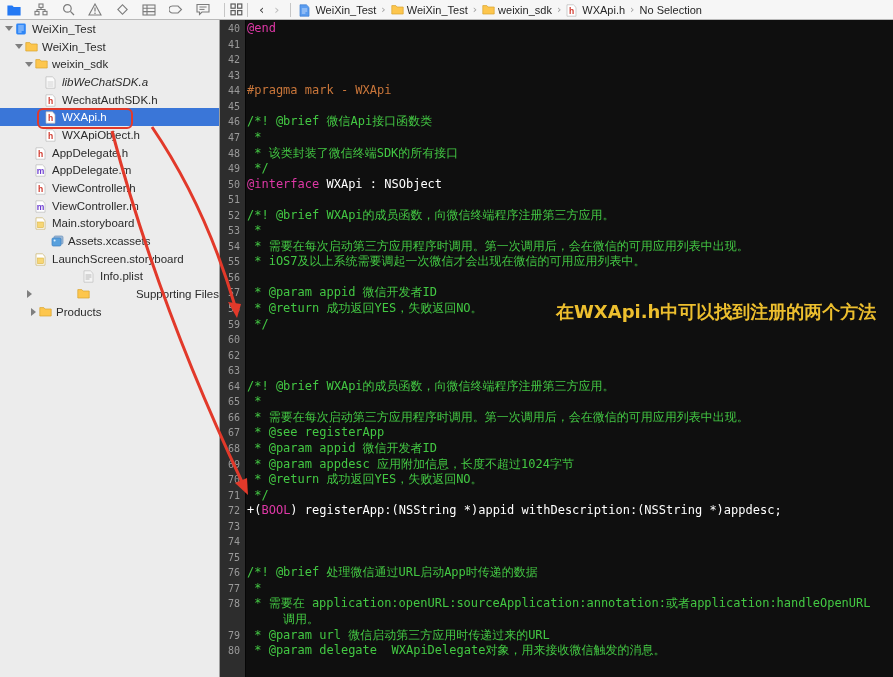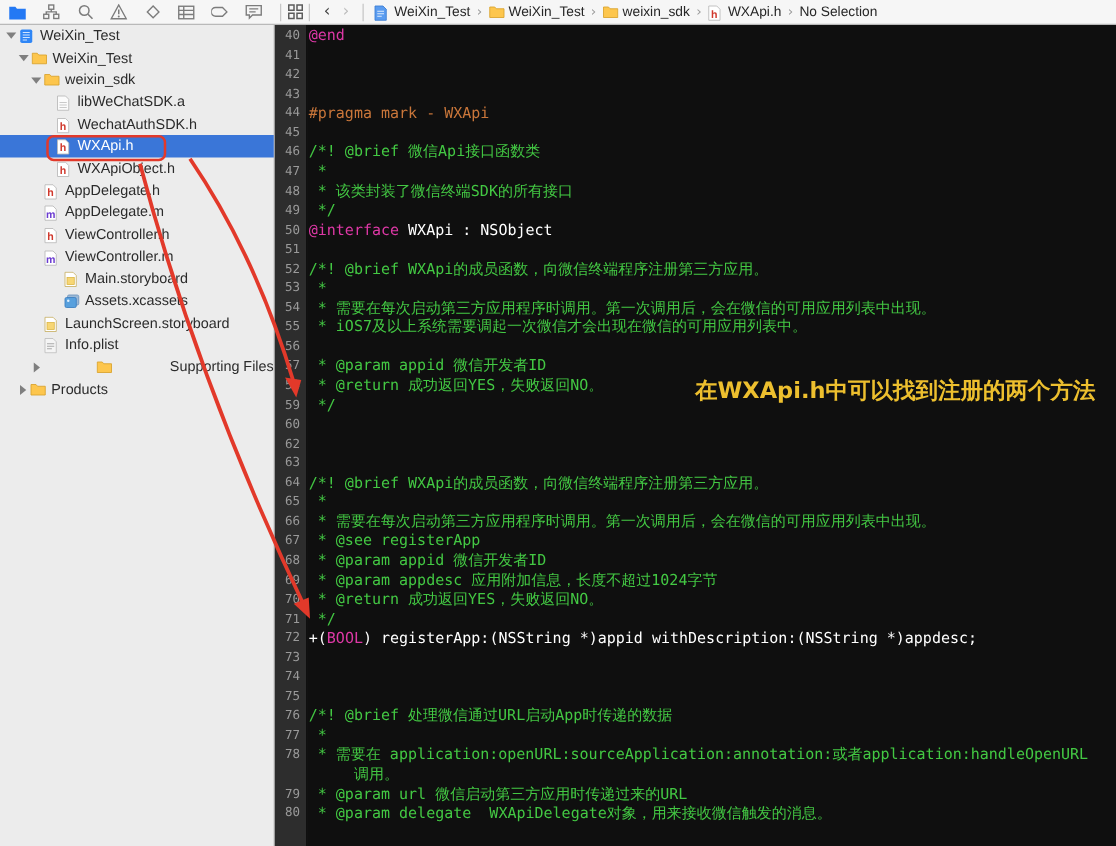--- a/index.html
+++ b/index.html
@@ -204,21 +204,21 @@
         <span class="disc">
           <span class="tri-down"></span>
         </span>
         <span class="ticon">
           <svg width="13" height="11" viewBox="0 0 13 11">
             <path d="M0.8 1.6 h4 l1.2 1.4 h6.2 V10 H0.8 Z" fill="#fdc64d" stroke="#d9a32e" stroke-width="0.7"></path>
           </svg>
         </span>
         <span>weixin_sdk</span>
       </div>
-      <div class="trow" style="padding-left: 34px;">
+      <div class="trow" style="padding-left: 34px; font-style: italic;">
         <span class="disc"></span>
         <span class="ticon">
           <svg width="11" height="13" viewBox="0 0 11 13">
             <path d="M1 0.8 H7.4 L10 3.4 V12.2 H1 Z" fill="#fbfbfb" stroke="#b9b9b9" stroke-width="0.7"></path>
             <path d="M2.6 6 H8.4 M2.6 8 H8.4 M2.6 10 H8.4" stroke="#c9c9c9" stroke-width="0.8"></path>
           </svg>
         </span>
         <span>libWeChatSDK.a</span>
       </div>
       <div class="trow" style="padding-left: 34px;">
@@ -284,21 +284,21 @@
       <div class="trow" style="padding-left: 24px;">
         <span class="disc"></span>
         <span class="ticon">
           <svg width="11" height="13" viewBox="0 0 11 13">
             <path d="M1 0.8 H7.4 L10 3.4 V12.2 H1 Z" fill="#ffffff" stroke="#b9b9b9" stroke-width="0.7"></path>
             <text x="5.5" y="10" font-size="8.5" font-weight="bold" fill="#6a3bd0" text-anchor="middle" font-family="Liberation Sans,sans-serif">m</text>
           </svg>
         </span>
         <span>ViewController.m</span>
       </div>
-      <div class="trow" style="padding-left: 40px;">
+      <div class="trow" style="padding-left: 24px;">
         <span class="disc"></span>
         <span class="ticon">
           <svg width="11" height="13" viewBox="0 0 11 13">
             <path d="M1 0.8 H7.4 L10 3.4 V12.2 H1 Z" fill="#ffffff" stroke="#c9b269" stroke-width="0.7"></path>
             <rect x="2.6" y="5" width="5.8" height="5.6" fill="#f7d674" stroke="#d9b23e" stroke-width="0.6"></rect>
           </svg>
         </span>
         <span>Main.storyboard</span>
       </div>
       <div class="trow" style="padding-left: 40px;">
@@ -315,42 +315,42 @@
       <div class="trow" style="padding-left: 24px;">
         <span class="disc"></span>
         <span class="ticon">
           <svg width="11" height="13" viewBox="0 0 11 13">
             <path d="M1 0.8 H7.4 L10 3.4 V12.2 H1 Z" fill="#ffffff" stroke="#c9b269" stroke-width="0.7"></path>
             <rect x="2.6" y="5" width="5.8" height="5.6" fill="#f7d674" stroke="#d9b23e" stroke-width="0.6"></rect>
           </svg>
         </span>
         <span>LaunchScreen.storyboard</span>
       </div>
-      <div class="trow" style="padding-left: 24px;">
+      <div class="trow" style="padding-left: 24px; margin-left: 48px;">
         <span class="disc"></span>
         <span class="ticon">
           <svg width="11" height="13" viewBox="0 0 11 13">
             <path d="M1 0.8 H7.4 L10 3.4 V12.2 H1 Z" fill="#f4f4f4" stroke="#bfbfbf" stroke-width="0.7"></path>
             <path d="M2.6 5 H8.4 M2.6 7 H8.4 M2.6 9 H6.5" stroke="#a9a9a9" stroke-width="0.8"></path>
           </svg>
         </span>
         <span>Info.plist</span>
       </div>
       <div class="trow" style="padding-left: 24px; justify-content: space-between;">
         <span class="disc">
           <span class="tri-right"></span>
         </span>
         <span class="ticon">
           <svg width="13" height="11" viewBox="0 0 13 11">
             <path d="M0.8 1.6 h4 l1.2 1.4 h6.2 V10 H0.8 Z" fill="#fdc64d" stroke="#d9a32e" stroke-width="0.7"></path>
           </svg>
         </span>
         <span>Supporting Files</span>
       </div>
-      <div class="trow" style="padding-left: 13px;">
+      <div class="trow" style="padding-left: 28px;">
         <span class="disc">
           <span class="tri-right"></span>
         </span>
         <span class="ticon">
           <svg width="13" height="11" viewBox="0 0 13 11">
             <path d="M0.8 1.6 h4 l1.2 1.4 h6.2 V10 H0.8 Z" fill="#fdc64d" stroke="#d9a32e" stroke-width="0.7"></path>
           </svg>
         </span>
         <span>Products</span>
       </div>

